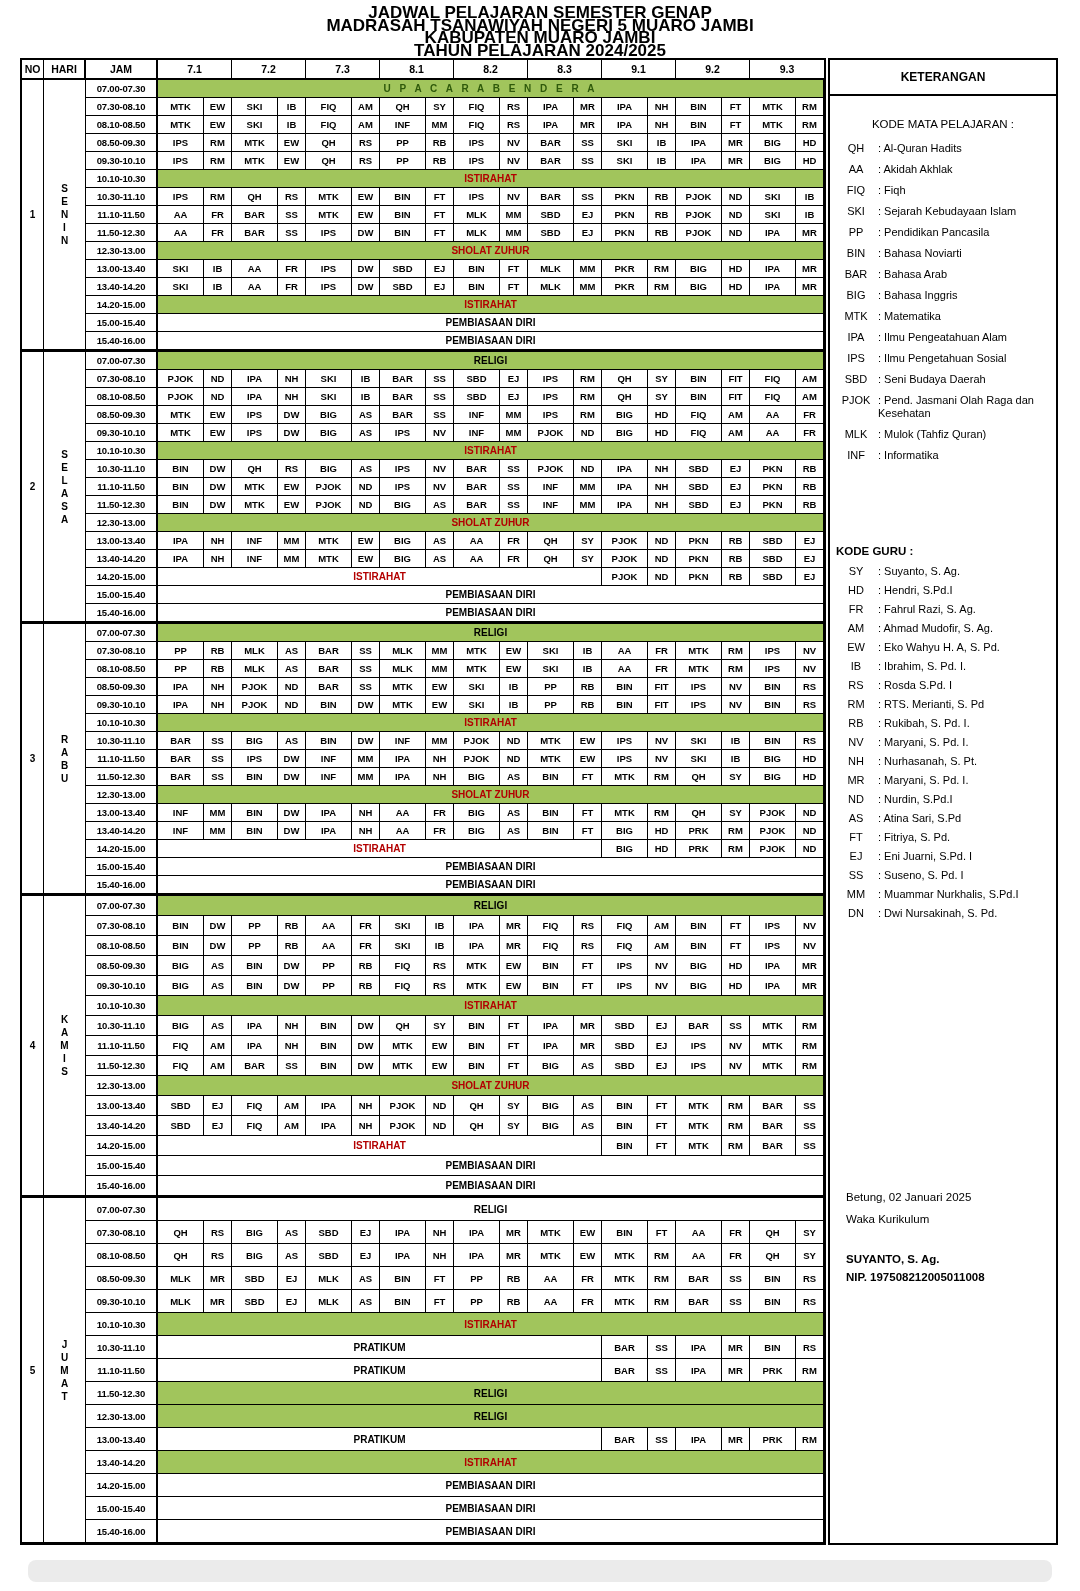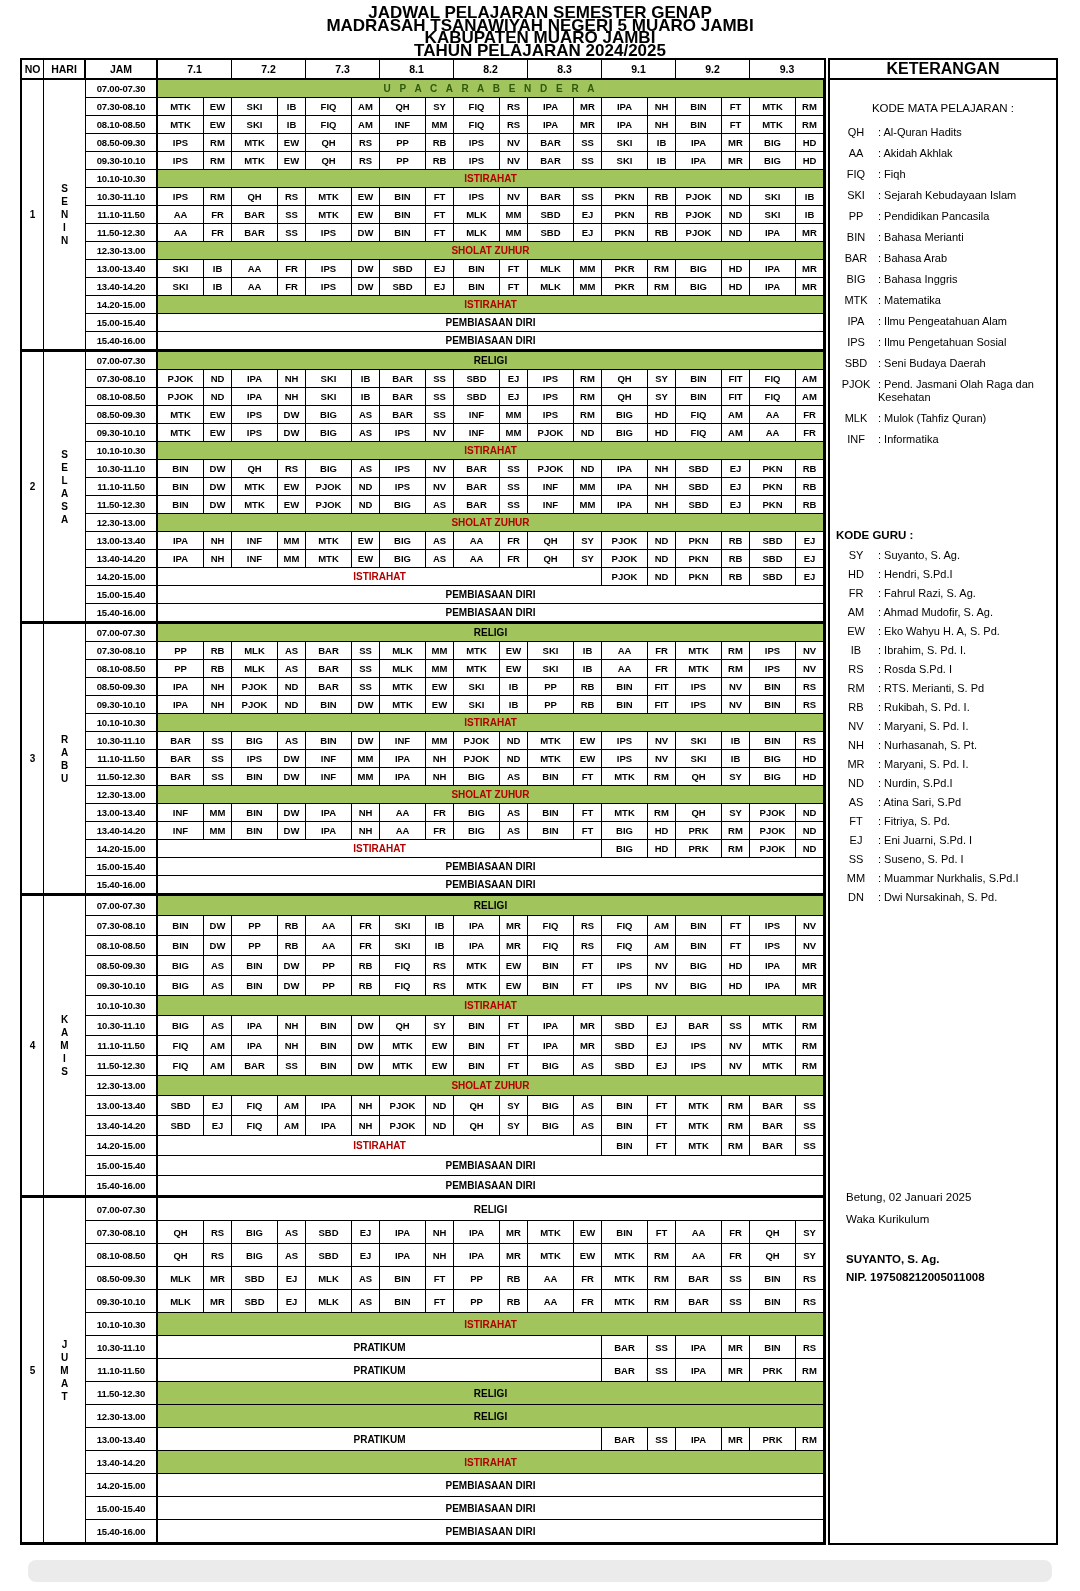--- a/index.html
+++ b/index.html
@@ -41,22 +41,22 @@
   .timec { grid-column:3; border-right:2px solid #000; font-weight:bold; letter-spacing:-0.2px; }
   .banner { justify-content:center; }
   .span18 { grid-column: span 18; }
   .span12 { grid-column: span 12; }
   .b-g { background:var(--green); }
   .t-red { color:var(--red); }
   .t-dgreen { color:var(--dgreen); letter-spacing:3px; }
   .banner { font-size:10px; }
   
   .panel { width:230px; border:2px solid #000; margin-left:2px; position:relative; background:#fff; }
-  .panel-header { height:20px; border-bottom:2px solid #000; display:flex; align-items:center; justify-content:center;
-                  font-weight:bold; font-size:16px; }
+  .panel-header { height:36px; border-bottom:2px solid #000; display:flex; align-items:center; justify-content:center;
+                  font-weight:bold; font-size:12px; }
   .panel-body { padding:8px 6px 0 6px; }
   .subjects-title { text-align:center; font-weight:normal; font-size:11.5px; margin-top:14px; margin-bottom:12px; }
   .teachers-title { font-weight:bold; font-size:11.5px; margin-top:84px; margin-bottom:8px; }
   .li { display:grid; grid-template-columns:40px 1fr; font-size:11px; margin-bottom:8px; line-height:12.5px; }
   .li .code { text-align:center; font-weight:bold; font-weight:normal; }
   .li .nm { padding-left:2px; }
   #subjects-list .li { margin-bottom:8.5px; }
   #teachers-list .li { margin-bottom:6.5px; }
   .signature { position:absolute; left:16px; top:1130px; font-size:11.5px; line-height:14px; }
   .sig-line1 { margin-bottom:8px; }
@@ -1030,21 +1030,21 @@
           <div class="li">
             <div class="code">SKI</div>
             <div class="nm">: Sejarah Kebudayaan Islam</div>
           </div>
           <div class="li">
             <div class="code">PP</div>
             <div class="nm">: Pendidikan Pancasila</div>
           </div>
           <div class="li">
             <div class="code">BIN</div>
-            <div class="nm">: Bahasa Merianti</div>
+            <div class="nm">: Bahasa Noviarti</div>
           </div>
           <div class="li">
             <div class="code">BAR</div>
             <div class="nm">: Bahasa Arab</div>
           </div>
           <div class="li">
             <div class="code">BIG</div>
             <div class="nm">: Bahasa Inggris</div>
           </div>
           <div class="li">

